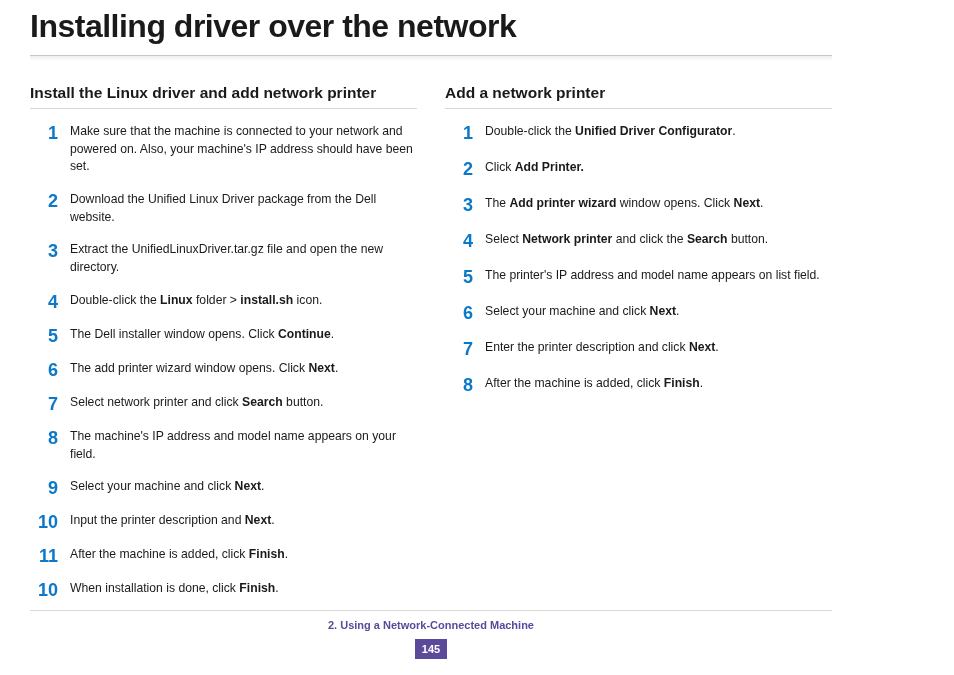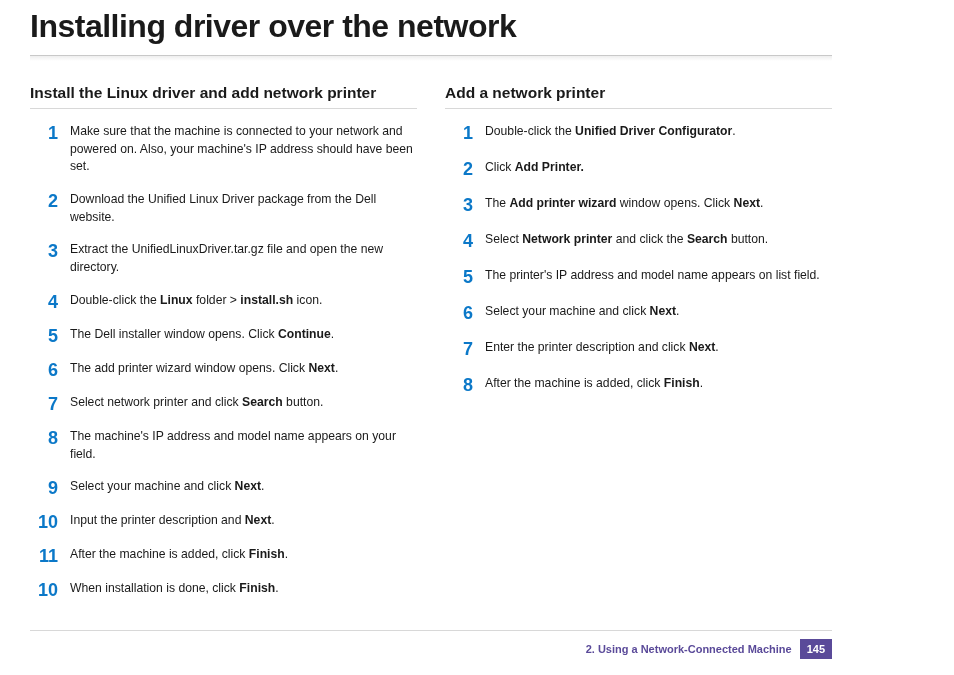--- a/index.html
+++ b/index.html
@@ -49,21 +49,21 @@
     color: #1a1a1a;
     flex: 1;
   }
   .body b { font-weight: 700; }
   .footer {
     position: absolute;
     bottom: 16px; left: 30px; right: 30px;
     border-top: 1px solid #d8d8d8;
     padding-top: 8px;
     display: flex; justify-content: flex-end; align-items: center; gap: 8px;
-    font-size: 11px; font-weight: 700; color: #5a4a99;
+    font-size: 11px; font-weight: 700; color: #5a4a99; flex-direction: column;
   }
   .chapter { color: #5a4a99; }
   .pgnum {
     background: #5a4a99; color: #fff;
     padding: 4px 7px; font-size: 11px; font-weight: 700;
   }
 </style>
 </head>
 <body>
 

